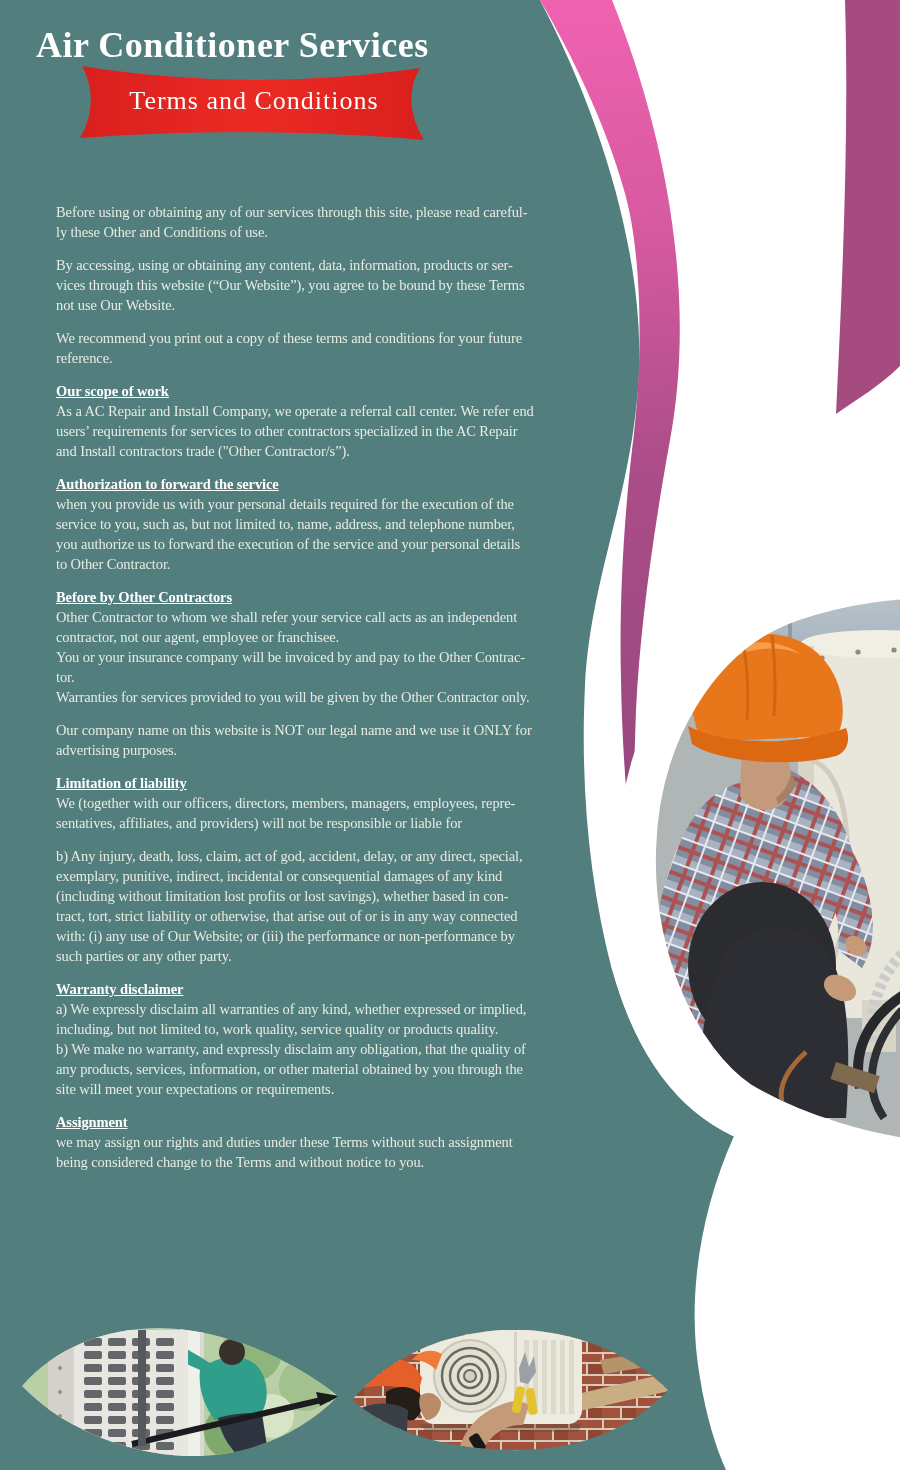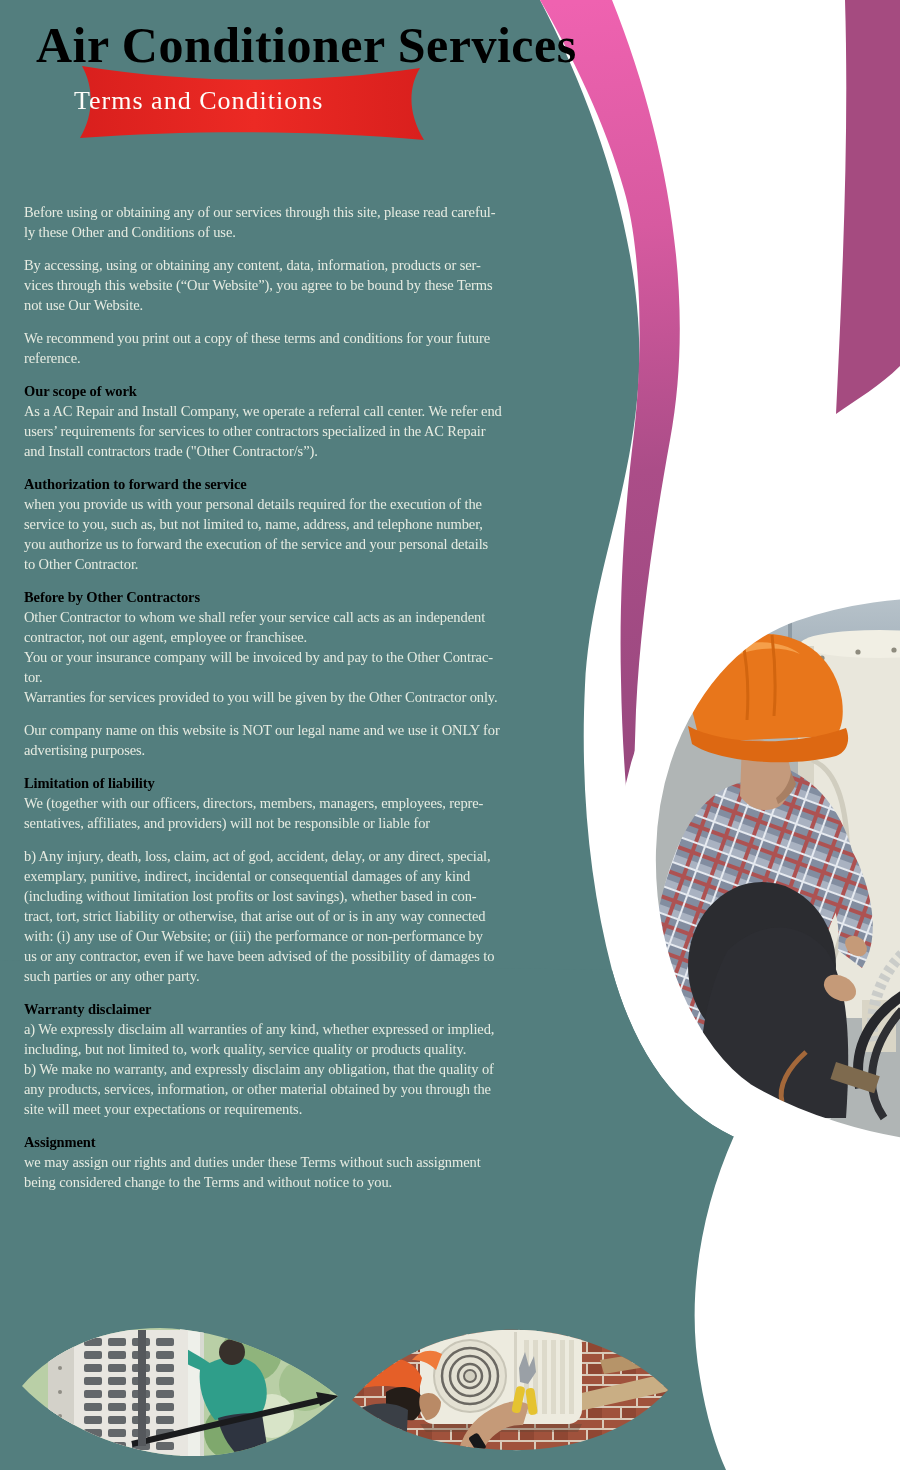--- a/index.html
+++ b/index.html
@@ -4,40 +4,40 @@
 <style>
   html,body{margin:0;padding:0;background:#222;}
   #stage{
     position:relative;width:900px;height:1470px;overflow:hidden;
     background:#537e7e;
     font-family:"Liberation Serif","DejaVu Serif",serif;
   }
   #bg-art{position:absolute;left:0;top:0;width:900px;height:1470px;}
   .overlay{position:absolute;z-index:5;}
   #main-title{
-    left:36px;top:16px;width:560px;
+    left:36px;top:24px;width:560px;
     font-family:"Liberation Serif","DejaVu Serif",serif;
-    font-weight:700;font-size:50px;color:#000000;letter-spacing:.5px;
+    font-weight:700;font-size:36px;color:#ffffff;letter-spacing:.5px;
   }
   #ribbon-wrap{left:74px;top:64px;width:360px;height:84px;}
   #ribbon-wrap svg{position:absolute;left:0;top:0;}
   #ribbon-label{
-    position:absolute;left:0;top:22px;width:360px;
+    position:absolute;left:0;top:22px;width:360px;text-align:center;
     font-size:26px;color:#fefefa;letter-spacing:1px;z-index:2;
   }
   #terms-text{
     left:24px;top:202px;width:580px;color:#e7ece2;
   }
-  .t-section{margin-top:13px;}
+  .t-section{margin-top:13px;margin-left:32px;}
   .t-section:first-child{margin-top:0;}
   .t-line{
     font-size:14.5px;line-height:20px;height:20px;white-space:nowrap;
     letter-spacing:-0.1px;
   }
-  .t-heading{font-weight:700;color:#000000;}
+  .t-heading{font-weight:700;color:#ffffff;text-decoration:underline;}
 </style>
 </head>
 <body>
 
 <div id="stage">
 
   <svg id="bg-art" width="900" height="1470" viewBox="0 0 900 1470">
     <defs>
       <linearGradient id="pinkGrad" x1="600" y1="0" x2="660" y2="760" gradientUnits="userSpaceOnUse">
         <stop offset="0" stop-color="#ef62b0"></stop>
@@ -306,21 +306,20 @@
         <div class="t-line t-heading">Limitation of liability</div>
         <div class="t-line">We (together with our officers, directors, members, managers, employees, repre-</div>
         <div class="t-line">sentatives, affiliates, and providers) will not be responsible or liable for</div>
       </div>
       <div class="t-section">
         <div class="t-line">b) Any injury, death, loss, claim, act of god, accident, delay, or any direct, special,</div>
         <div class="t-line">exemplary, punitive, indirect, incidental or consequential damages of any kind</div>
         <div class="t-line">(including without limitation lost profits or lost savings), whether based in con-</div>
         <div class="t-line">tract, tort, strict liability or otherwise, that arise out of or is in any way connected</div>
         <div class="t-line">with: (i) any use of Our Website; or (iii) the performance or non-performance by</div>
-        <div class="t-line">us or any contractor, even if we have been advised of the possibility of damages to</div>
         <div class="t-line">such parties or any other party.</div>
       </div>
       <div class="t-section">
         <div class="t-line t-heading">Warranty disclaimer</div>
         <div class="t-line">a) We expressly disclaim all warranties of any kind, whether expressed or implied,</div>
         <div class="t-line">including, but not limited to, work quality, service quality or products quality.</div>
         <div class="t-line">b) We make no warranty, and expressly disclaim any obligation, that the quality of</div>
         <div class="t-line">any products, services, information, or other material obtained by you through the</div>
         <div class="t-line">site will meet your expectations or requirements.</div>
       </div>

